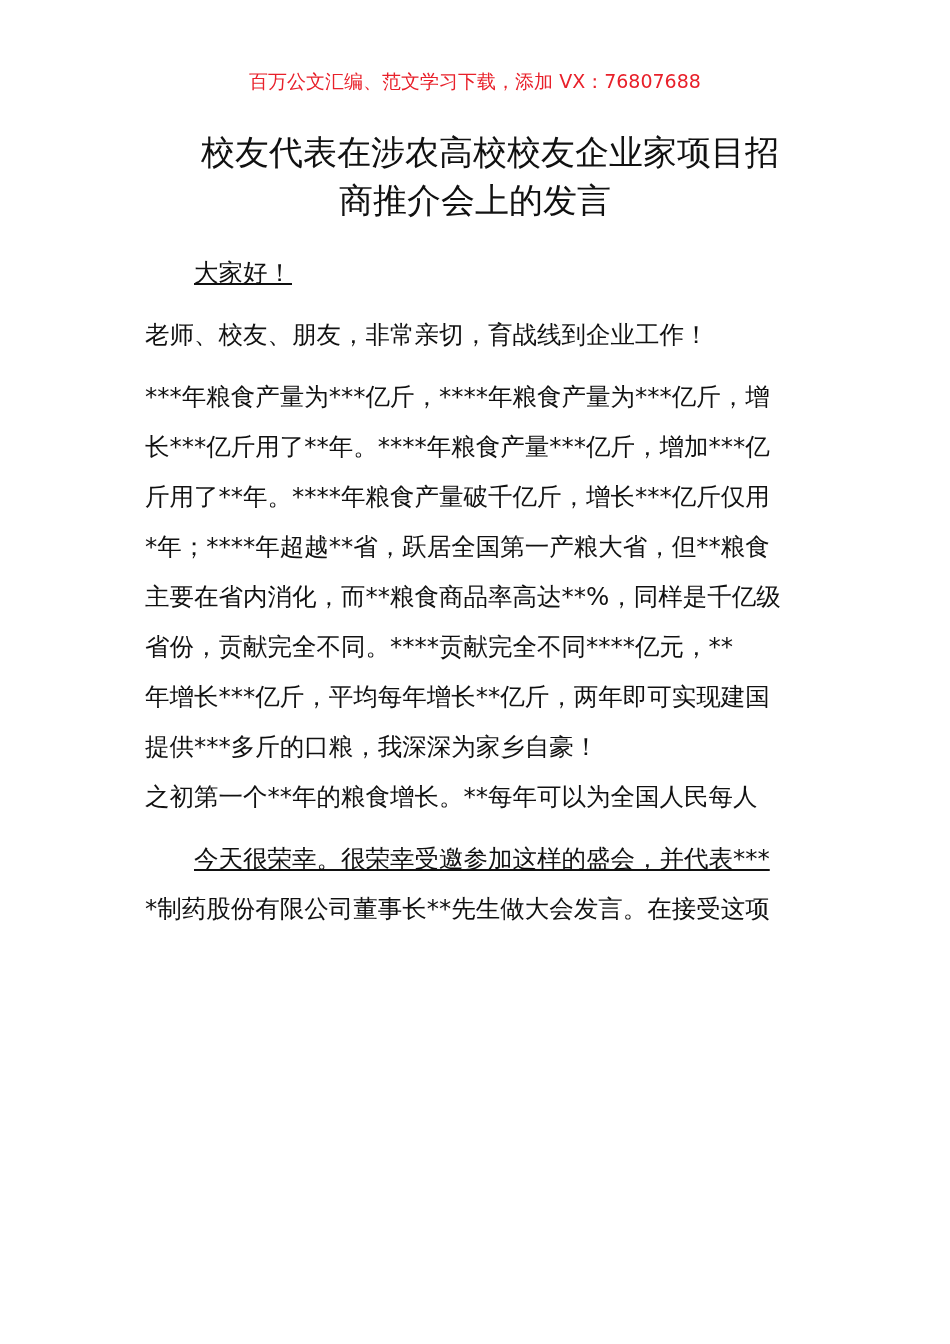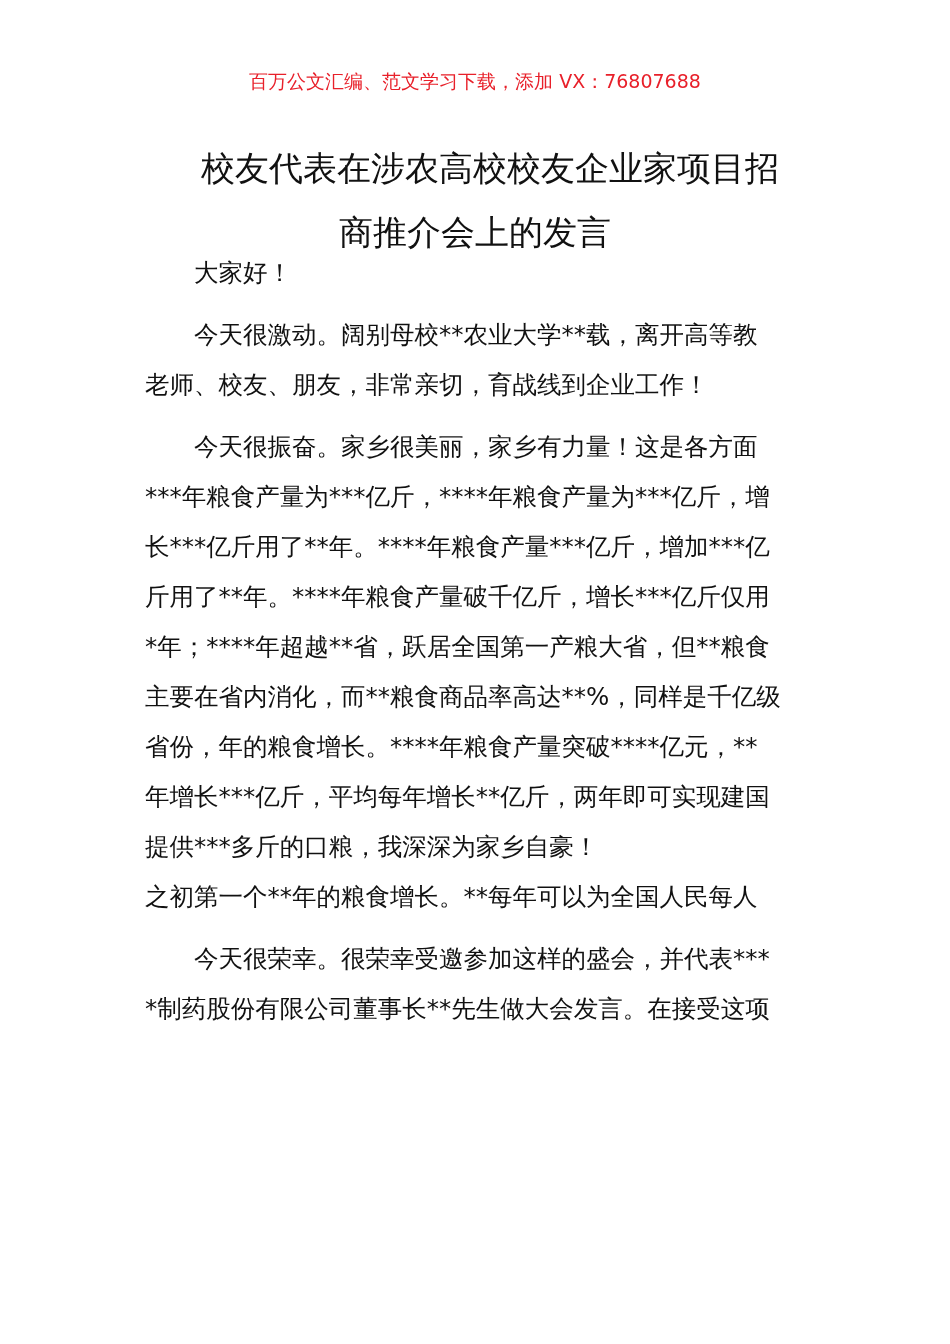--- a/index.html
+++ b/index.html
@@ -34,74 +34,72 @@
       text-align: center;
       font-size: 34px;
       line-height: 48px;
       color: #111111;
       margin: 0;
       font-weight: normal;
     }
     .doc-title .title-line {
       display: block;
       white-space: nowrap;
-      margin-top: 16px;
     }
     .doc-title .title-line.l1 {
       padding-left: 30px;
     }
     .body-text {
       position: absolute;
       top: 248px;
       left: 145px;
       width: 665px;
     }
     .line {
       display: block;
       height: 50px;
       line-height: 50px;
       font-size: 24.5px;
       white-space: nowrap;
       overflow: visible;
     }
     .indent {
       padding-left: 49px;
+      text-decoration: underline;
     }
     .gap {
       height: 12px;
     }
   </style>
 </head>
 <body>
 
 <div class="header-banner">百万公文汇编、范文学习下载，添加 VX：76807688</div>
 
 <h1 class="doc-title">
   <span class="title-line l1">校友代表在涉农高校校友企业家项目招</span>
   <span class="title-line l2">商推介会上的发言</span>
 </h1>
 
 <div class="body-text">
   <span class="line indent">大家好！</span>
 
   <div class="gap"></div>
   <div>
-    <span class="line indent">今天很激动。阔别母校**农业大学**载，离开高等教</span>
     <span class="line">老师、校友、朋友，非常亲切，育战线到企业工作！</span>
   </div>
 
   <div class="gap"></div>
   <div>
-    <span class="line indent">今天很振奋。家乡很美丽，家乡有力量！这是各方面</span>
     <span class="line">***年粮食产量为***亿斤，****年粮食产量为***亿斤，增</span>
     <span class="line">长***亿斤用了**年。****年粮食产量***亿斤，增加***亿</span>
     <span class="line">斤用了**年。****年粮食产量破千亿斤，增长***亿斤仅用</span>
     <span class="line">*年；****年超越**省，跃居全国第一产粮大省，但**粮食</span>
     <span class="line">主要在省内消化，而**粮食商品率高达**%，同样是千亿级</span>
-    <span class="line">省份，年的粮食增长。****年粮食产量突破****亿元，**</span>
+    <span class="line">省份，贡献完全不同。****贡献完全不同****亿元，**</span>
     <span class="line">年增长***亿斤，平均每年增长**亿斤，两年即可实现建国</span>
     <span class="line">提供***多斤的口粮，我深深为家乡自豪！</span>
     <span class="line">之初第一个**年的粮食增长。**每年可以为全国人民每人</span>
   </div>
 
   <div class="gap"></div>
   <div>
     <span class="line indent">今天很荣幸。很荣幸受邀参加这样的盛会，并代表***</span>
     <span class="line">*制药股份有限公司董事长**先生做大会发言。在接受这项</span>
   </div>

